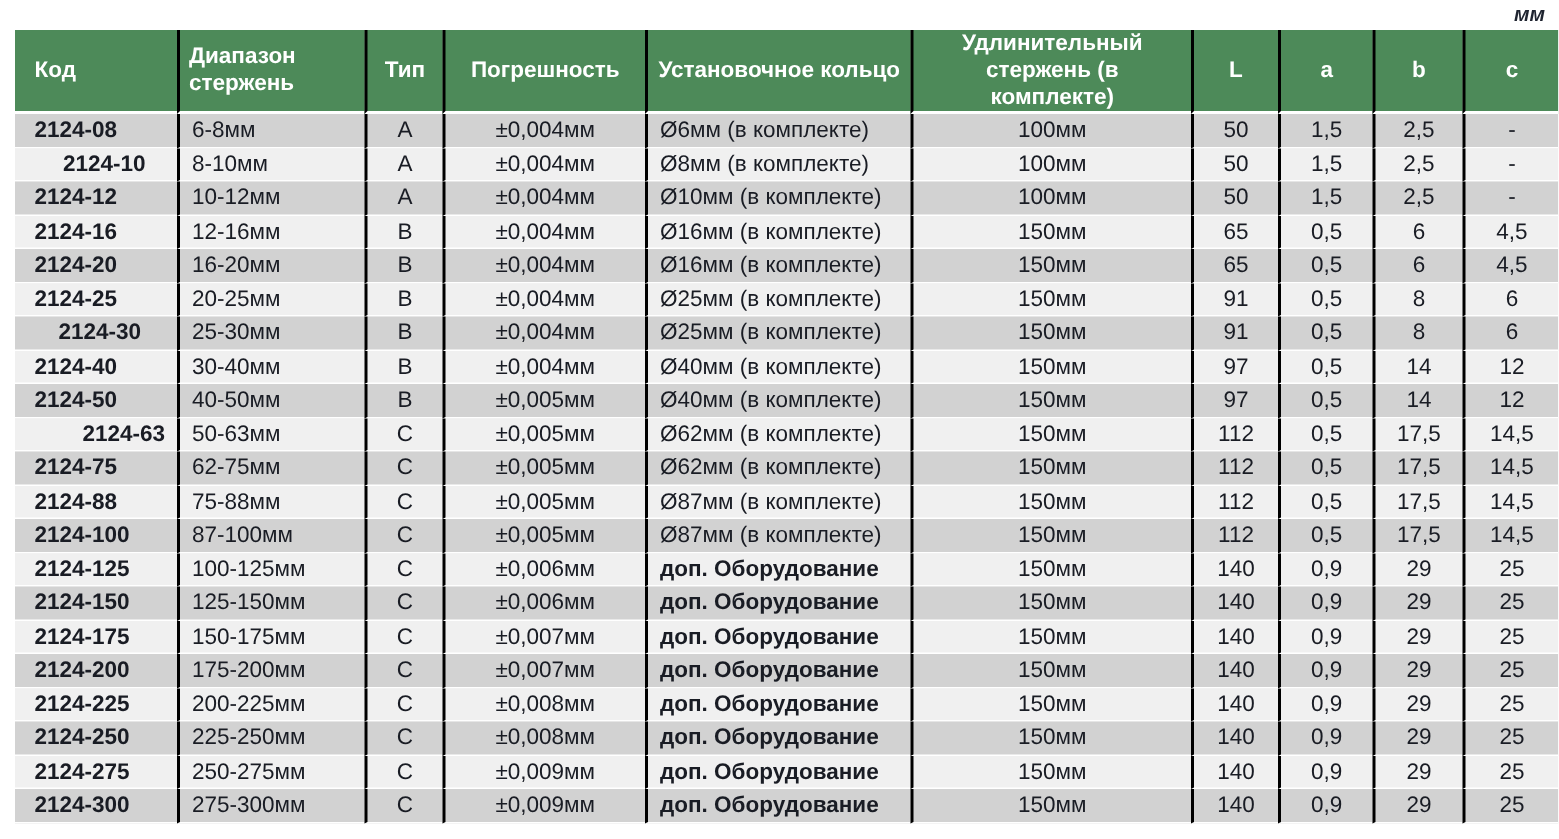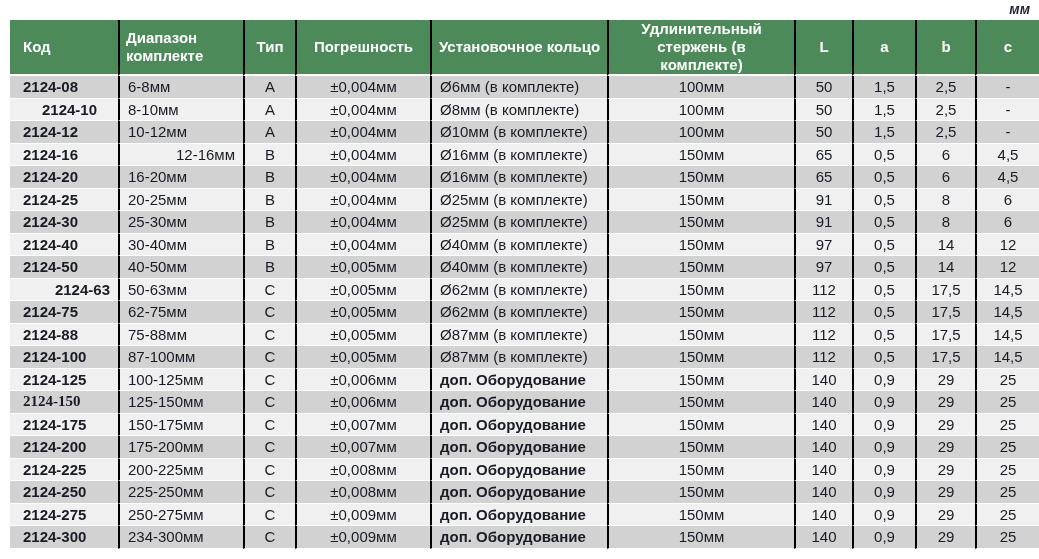--- a/index.html
+++ b/index.html
@@ -63,21 +63,21 @@
 </head>
 <body>
 
 <div class="page" style="--header-bg: #4d8a59; --header-text: #ffffff; --row-dark: #d2d2d2; --row-light: #f0f0f0;">
   <div class="unit-label">мм</div>
 
   <table class="spec-table">
     <thead>
       <tr>
           <th class="first" style="width: 108px; text-align: left;">Код</th>
-          <th class="divided" style="width: 125px; text-align: left;">Диапазон комплекте</th>
+          <th class="divided" style="width: 125px; text-align: left;">Диапазон стержень</th>
           <th class="divided" style="width: 52px; text-align: center;">Тип</th>
           <th class="divided" style="width: 135px; text-align: center;">Погрешность</th>
           <th class="divided" style="width: 177px; text-align: center;">Установочное кольцо</th>
           <th class="divided" style="width: 187px; text-align: center;">Удлинительный стержень (в комплекте)</th>
           <th class="divided" style="width: 58px; text-align: center;">L</th>
           <th class="divided" style="width: 63px; text-align: center;">a</th>
           <th class="divided" style="width: 60px; text-align: center;">b</th>
           <th class="divided" style="width: 64px; text-align: center;">c</th>
         </tr>
     </thead>
@@ -113,21 +113,21 @@
           <td class="divided" style="text-align: center;">±0,004мм</td>
           <td class="divided" style="text-align: left;">Ø10мм (в комплекте)</td>
           <td class="divided" style="text-align: center;">100мм</td>
           <td class="divided" style="text-align: center;">50</td>
           <td class="divided" style="text-align: center;">1,5</td>
           <td class="divided" style="text-align: center;">2,5</td>
           <td class="divided" style="text-align: center;">-</td>
         </tr>
         <tr class="stripe-light">
           <td class="first bold" style="text-align: left;">2124-16</td>
-          <td class="divided" style="text-align: right;">12-16мм</td>
+          <td class="divided" style="text-align: left;">12-16мм</td>
           <td class="divided" style="text-align: center;">B</td>
           <td class="divided" style="text-align: center;">±0,004мм</td>
           <td class="divided" style="text-align: left;">Ø16мм (в комплекте)</td>
           <td class="divided" style="text-align: center;">150мм</td>
           <td class="divided" style="text-align: center;">65</td>
           <td class="divided" style="text-align: center;">0,5</td>
           <td class="divided" style="text-align: center;">6</td>
           <td class="divided" style="text-align: center;">4,5</td>
         </tr>
         <tr class="stripe-dark">
@@ -148,21 +148,21 @@
           <td class="divided" style="text-align: center;">B</td>
           <td class="divided" style="text-align: center;">±0,004мм</td>
           <td class="divided" style="text-align: left;">Ø25мм (в комплекте)</td>
           <td class="divided" style="text-align: center;">150мм</td>
           <td class="divided" style="text-align: center;">91</td>
           <td class="divided" style="text-align: center;">0,5</td>
           <td class="divided" style="text-align: center;">8</td>
           <td class="divided" style="text-align: center;">6</td>
         </tr>
         <tr class="stripe-dark">
-          <td class="first bold" style="text-align: left;">2124-30</td>
+          <td class="first bold" style="text-align: center;">2124-30</td>
           <td class="divided" style="text-align: left;">25-30мм</td>
           <td class="divided" style="text-align: center;">B</td>
           <td class="divided" style="text-align: center;">±0,004мм</td>
           <td class="divided" style="text-align: left;">Ø25мм (в комплекте)</td>
           <td class="divided" style="text-align: center;">150мм</td>
           <td class="divided" style="text-align: center;">91</td>
           <td class="divided" style="text-align: center;">0,5</td>
           <td class="divided" style="text-align: center;">8</td>
           <td class="divided" style="text-align: center;">6</td>
         </tr>
@@ -244,21 +244,21 @@
           <td class="divided" style="text-align: center;">C</td>
           <td class="divided" style="text-align: center;">±0,006мм</td>
           <td class="divided bold" style="text-align: left;">доп. Оборудование</td>
           <td class="divided" style="text-align: center;">150мм</td>
           <td class="divided" style="text-align: center;">140</td>
           <td class="divided" style="text-align: center;">0,9</td>
           <td class="divided" style="text-align: center;">29</td>
           <td class="divided" style="text-align: center;">25</td>
         </tr>
         <tr class="stripe-dark">
-          <td class="first bold" style="text-align: left; font-family: Liberation Serif, serif;">2124-150</td>
+          <td class="first bold" style="text-align: left;">2124-150</td>
           <td class="divided" style="text-align: left;">125-150мм</td>
           <td class="divided" style="text-align: center;">C</td>
           <td class="divided" style="text-align: center;">±0,006мм</td>
           <td class="divided bold" style="text-align: left;">доп. Оборудование</td>
           <td class="divided" style="text-align: center;">150мм</td>
           <td class="divided" style="text-align: center;">140</td>
           <td class="divided" style="text-align: center;">0,9</td>
           <td class="divided" style="text-align: center;">29</td>
           <td class="divided" style="text-align: center;">25</td>
         </tr>
@@ -317,21 +317,21 @@
           <td class="divided" style="text-align: center;">±0,009мм</td>
           <td class="divided bold" style="text-align: left;">доп. Оборудование</td>
           <td class="divided" style="text-align: center;">150мм</td>
           <td class="divided" style="text-align: center;">140</td>
           <td class="divided" style="text-align: center;">0,9</td>
           <td class="divided" style="text-align: center;">29</td>
           <td class="divided" style="text-align: center;">25</td>
         </tr>
         <tr class="stripe-dark">
           <td class="first bold" style="text-align: left;">2124-300</td>
-          <td class="divided" style="text-align: left;">234-300мм</td>
+          <td class="divided" style="text-align: left;">275-300мм</td>
           <td class="divided" style="text-align: center;">C</td>
           <td class="divided" style="text-align: center;">±0,009мм</td>
           <td class="divided bold" style="text-align: left;">доп. Оборудование</td>
           <td class="divided" style="text-align: center;">150мм</td>
           <td class="divided" style="text-align: center;">140</td>
           <td class="divided" style="text-align: center;">0,9</td>
           <td class="divided" style="text-align: center;">29</td>
           <td class="divided" style="text-align: center;">25</td>
         </tr>
       </tbody>

